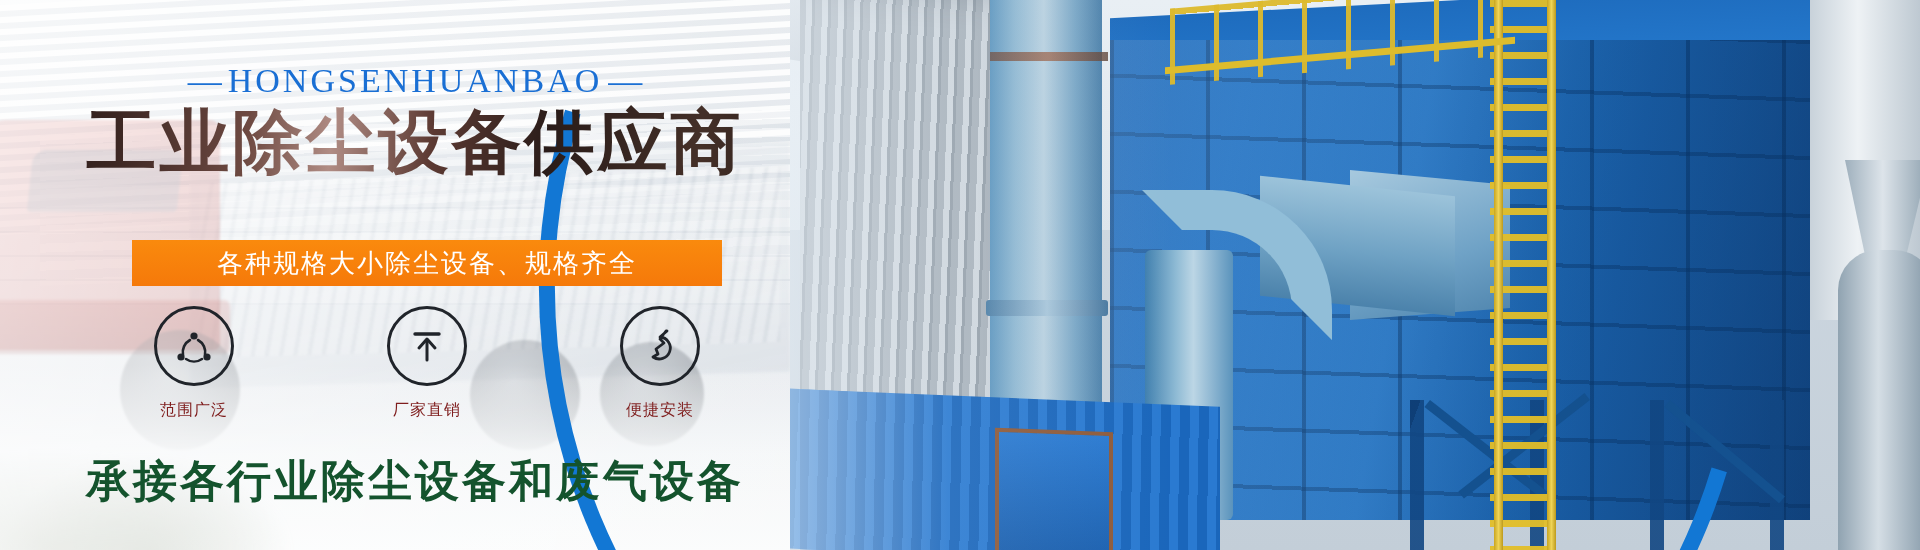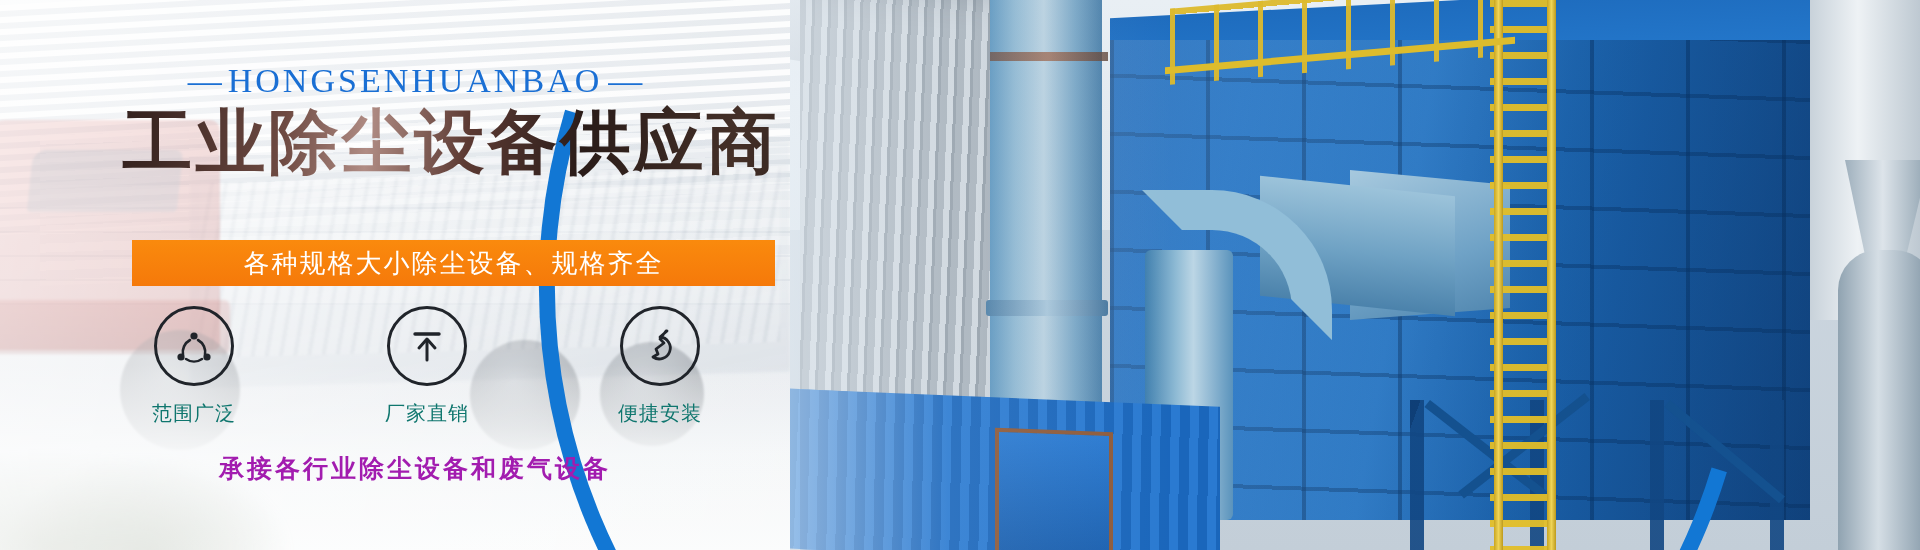--- a/index.html
+++ b/index.html
@@ -300,26 +300,25 @@
     text-align:center;
     font-family:"DejaVu Sans","Liberation Sans",sans-serif;
     font-weight:bold;
     font-size:70px;letter-spacing:3px;
     line-height:1.12;
     background:linear-gradient(96deg,#231715 0%,#3b2622 14%,#6e4a42 30%,#b08c84 40%,#5c3a33 52%,#2a1c19 66%,#443028 84%,#241816 100%);
     -webkit-background-clip:text;background-clip:text;
     color:transparent;
     text-shadow:none;
     white-space:nowrap;
-    margin-left:36px;
   }
 
   .orangebar{
     position:absolute;left:132px;top:240px;
-    width:643px;height:46px;
+    width:590px;height:46px;
     background:linear-gradient(180deg,#fa8a0d,#f5790a);
     display:flex;align-items:center;justify-content:center;
   }
   .orangebar span{
     color:#ffffff;font-size:26px;letter-spacing:2px;
     font-family:"DejaVu Sans","Liberation Sans",sans-serif;
     white-space:nowrap;
   }
 
   .features{
@@ -328,32 +327,32 @@
   }
   .feature{width:124px;text-align:center;}
   .circle{
     width:74px;height:74px;border-radius:50%;
     border:3px solid #20242a;
     margin:0 auto 14px auto;
     display:flex;align-items:center;justify-content:center;
     background:rgba(255,255,255,.04);
   }
   .feature .lbl{
-    font-size:20px;color:#0f766e;letter-spacing:1px;
+    font-size:16px;color:#7f1d1d;letter-spacing:1px;
     font-family:"DejaVu Sans","Liberation Sans",sans-serif;
     white-space:nowrap;
   }
   .circle svg{display:block;}
 
   .tagline{
     position:absolute;left:0;top:452px;width:830px;
     text-align:center;
     font-family:"DejaVu Sans","Liberation Sans",sans-serif;
     font-weight:bold;
-    font-size:25px;letter-spacing:3px;color:#a21caf;
+    font-size:44px;letter-spacing:3px;color:#14532d;
     white-space:nowrap;
   }
 </style>
 </head>
 <body>
 
 <div id="banner">
 
   <div class="bg-base"></div>
   <div class="roof"></div>

